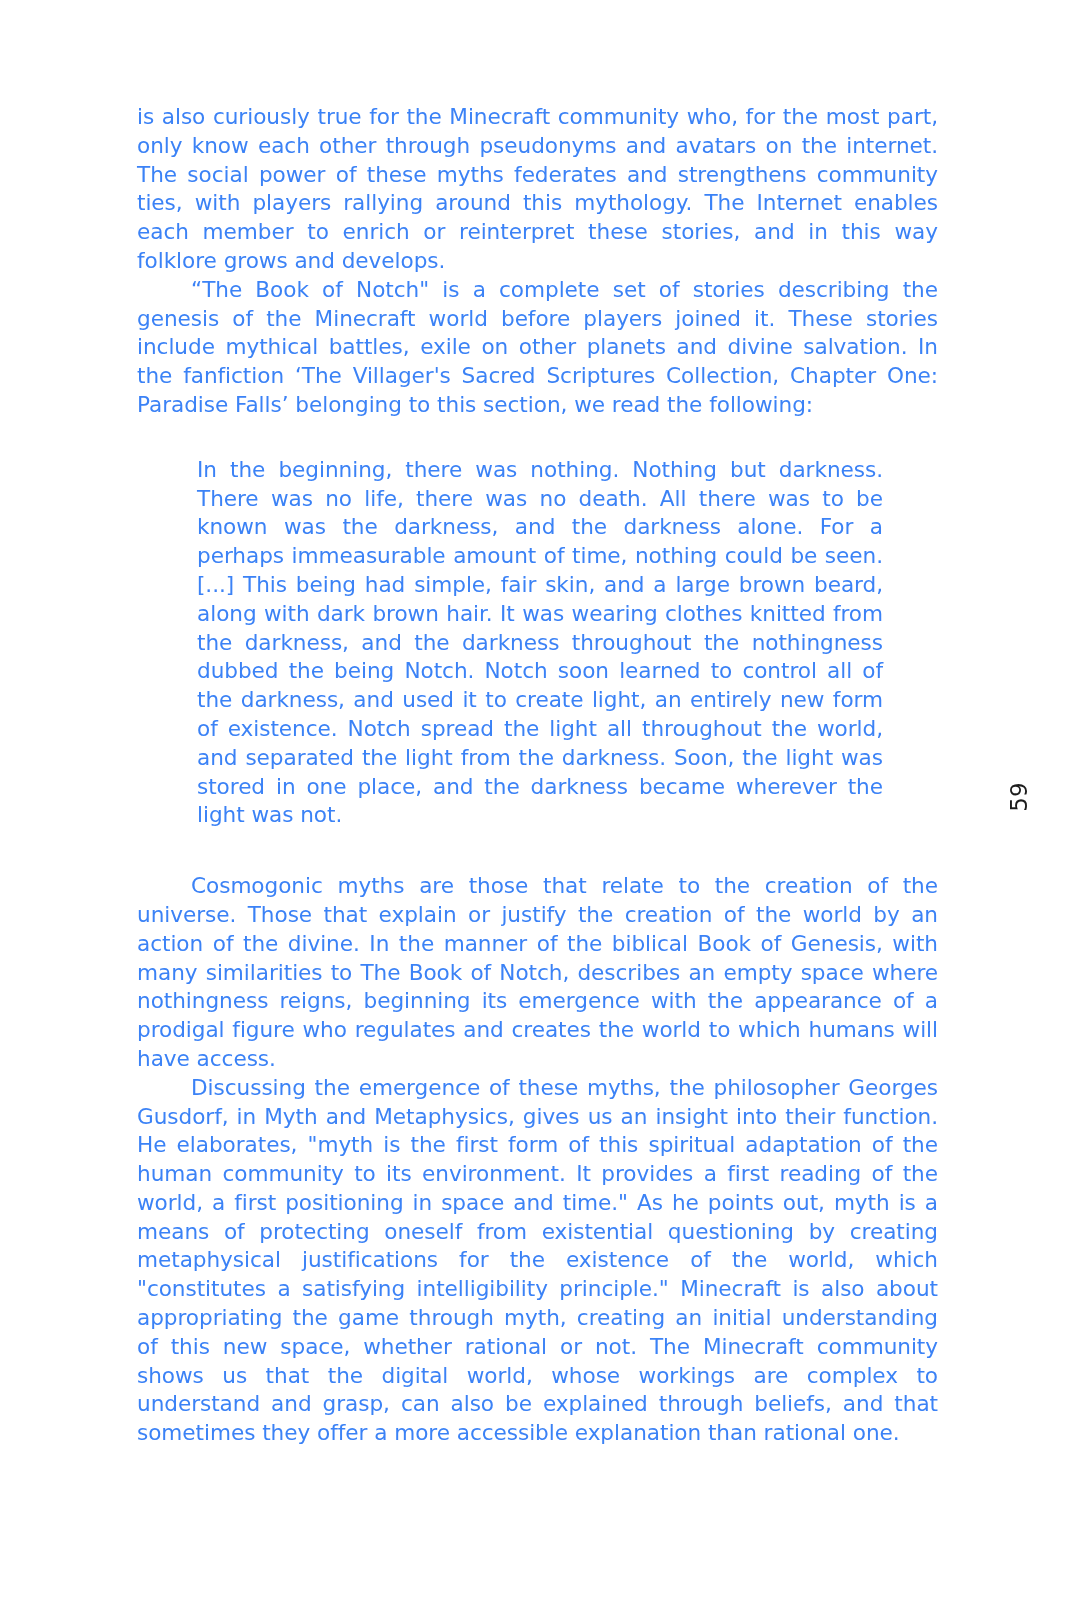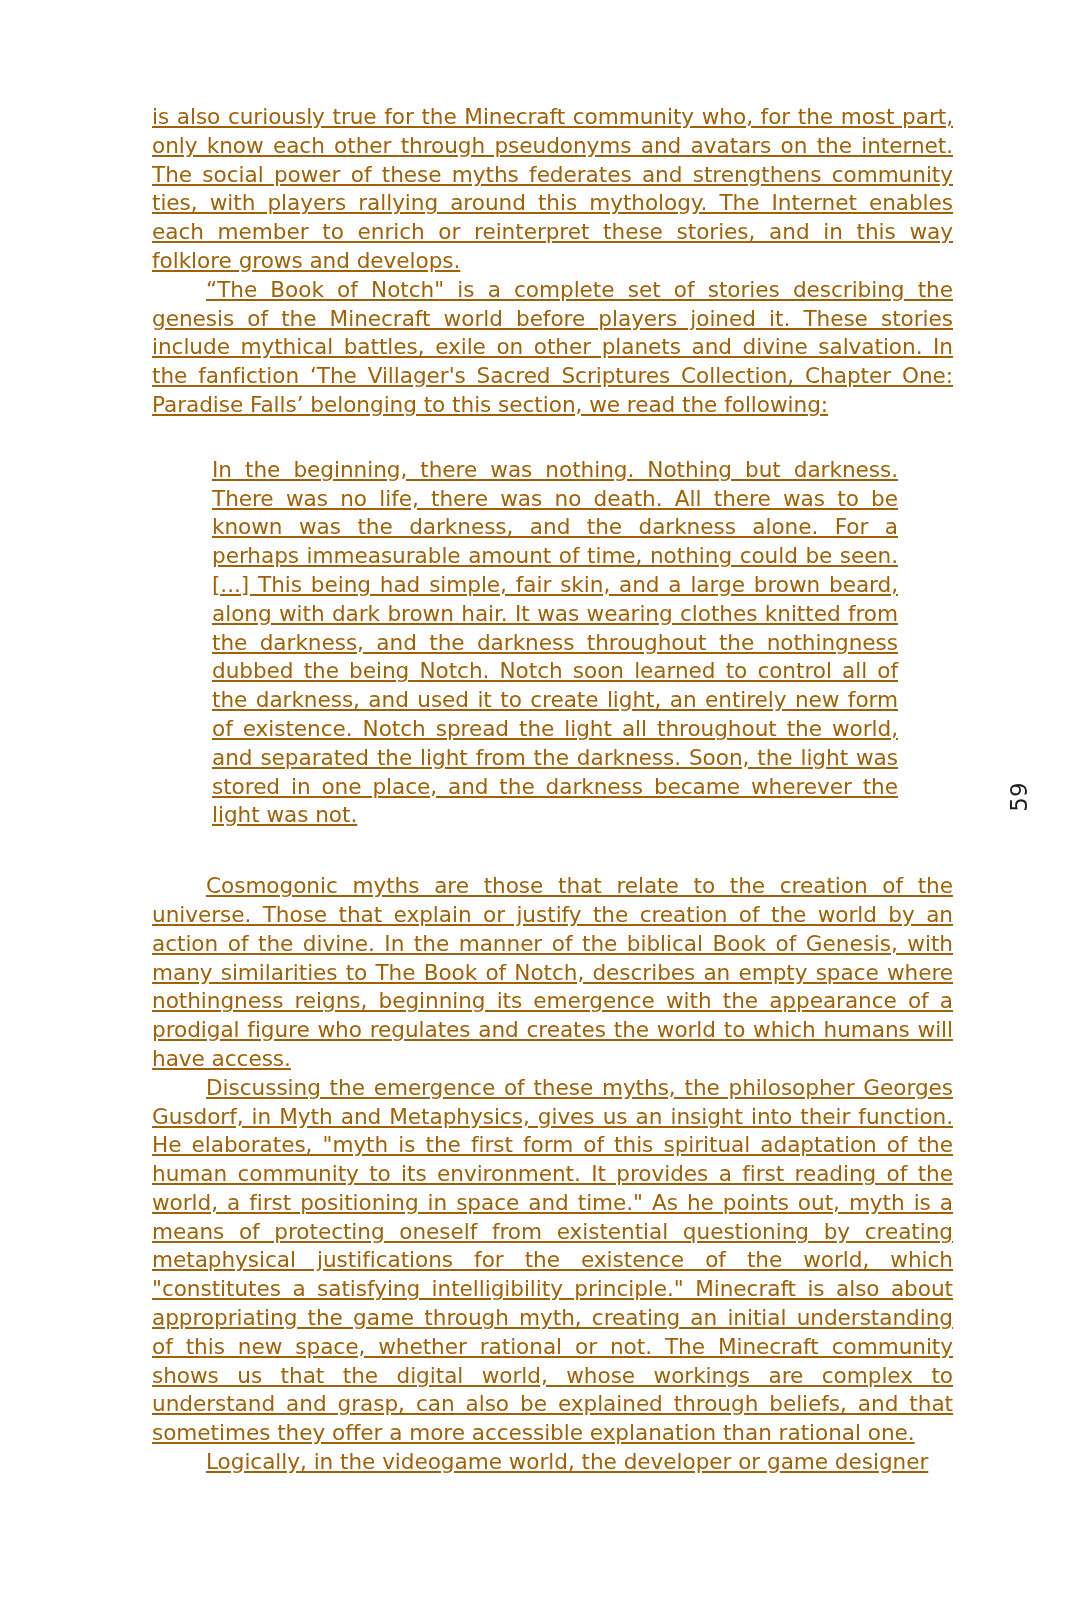--- a/index.html
+++ b/index.html
@@ -15,30 +15,29 @@
   #page {
     position: relative;
     width: 1087px;
     height: 1623px;
     background: #ffffff;
     overflow: hidden;
     box-sizing: border-box;
   }
   #text-column {
     position: absolute;
-    left: 152px;
+    left: 137px;
     top: 103px;
     width: 801px;
     font-size: 21.6px;
     line-height: 28.8px;
     text-align: justify;
     text-justify: inter-word;
-    color: #a16207;
+    color: #3b82f6;
     letter-spacing: -0.05px;
-    text-decoration: underline;
     -webkit-font-smoothing: antialiased;
   }
   #text-column p {
     margin: 0;
     padding: 0;
     text-align: justify;
   }
   p.body-par {
     text-indent: 0;
   }
@@ -87,19 +86,18 @@
     <div class="spacer-before-quote"></div>
 
     <blockquote class="blockquote">In the beginning, there was nothing. Nothing but darkness. There was no life, there was no death. All there was to be known was the darkness, and the darkness alone. For a perhaps immeasurable amount of time, nothing could be seen. [...] This being had simple, fair skin, and a large brown beard, along with dark brown hair. It was wearing clothes knitted from the darkness, and the darkness throughout the nothingness dubbed the being Notch. Notch soon learned to control all of the darkness, and used it to create light, an entirely new form of existence. Notch spread the light all throughout the world, and separated the light from the darkness. Soon, the light was stored in one place, and the darkness became wherever the light was not.</blockquote>
 
     <div class="spacer-after-quote"></div>
 
     <p class="body-par-indent">Cosmogonic myths are those that relate to the creation of the universe. Those that explain or justify the creation of the world by an action of the divine. In the manner of the biblical Book of Genesis, with many similarities to The Book of Notch, describes an empty space where nothingness reigns, beginning its emergence with the appearance of a prodigal figure who regulates and creates the world to which humans will have access.</p>
 
     <p class="body-par-indent">Discussing the emergence of these myths, the philosopher Georges Gusdorf, in Myth and Metaphysics, gives us an insight into their function. He elaborates, "myth is the first form of this spiritual adaptation of the human community to its environment. It provides a first reading of the world, a first positioning in space and time." As he points out, myth is a means of protecting oneself from existential questioning by creating metaphysical justifications for the existence of the world, which "constitutes a satisfying intelligibility principle." Minecraft is also about appropriating the game through myth, creating an initial understanding of this new space, whether rational or not. The Minecraft community shows us that the digital world, whose workings are complex to understand and grasp, can also be explained through beliefs, and that sometimes they offer a more accessible explanation than rational one.</p>
 
-    <p class="body-par-indent">Logically, in the videogame world, the developer or game designer</p>
 
   </div>
 
   <div id="page-number">59</div>
 
 </div>
 
 </body></html>

